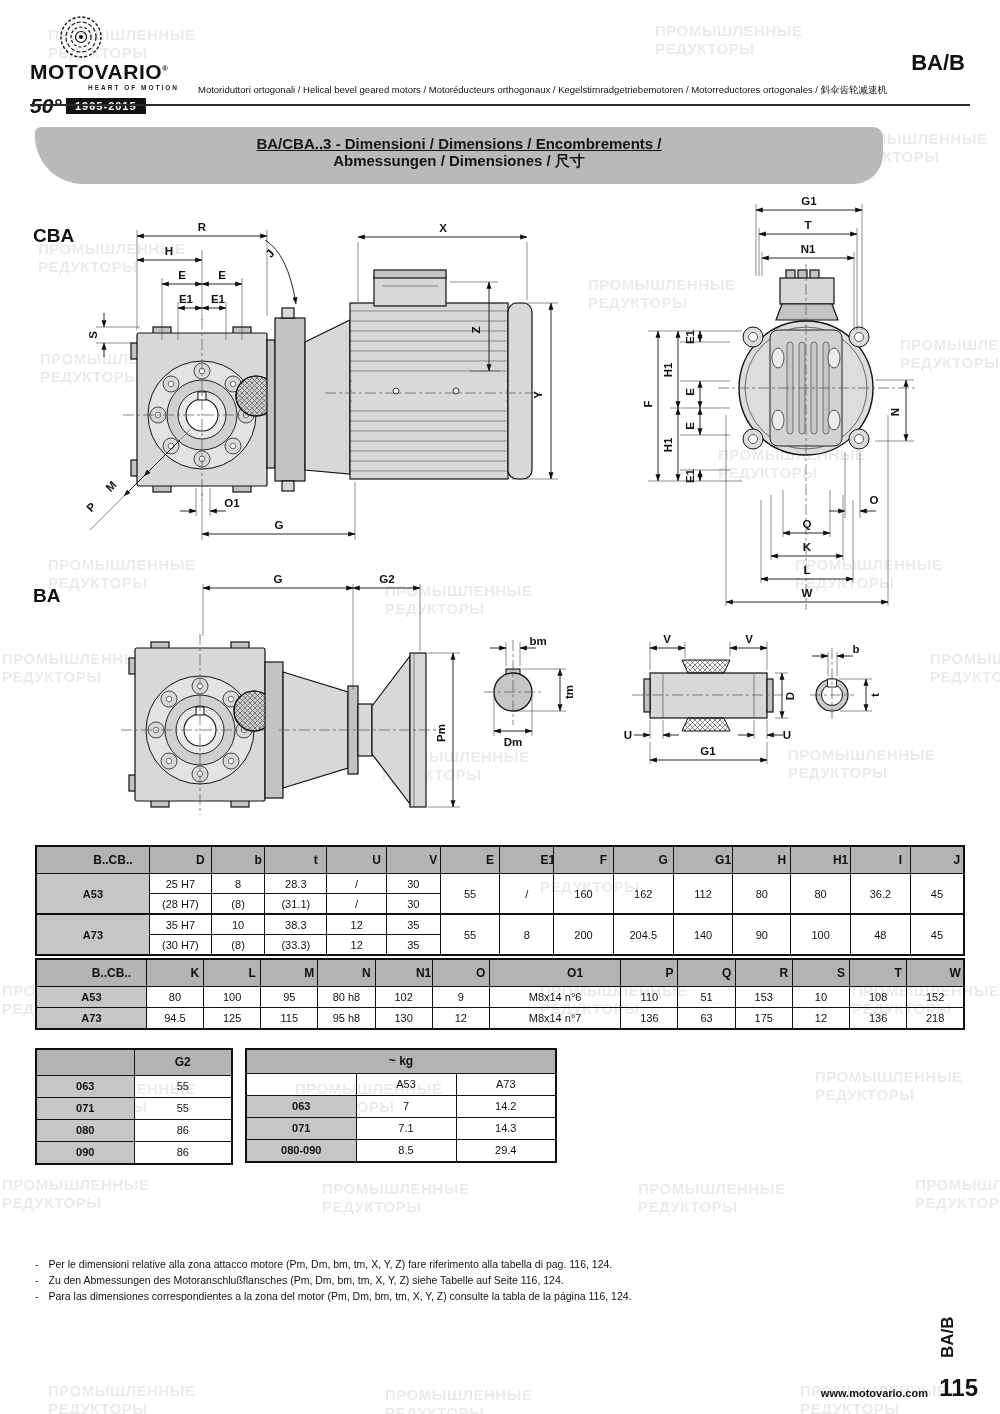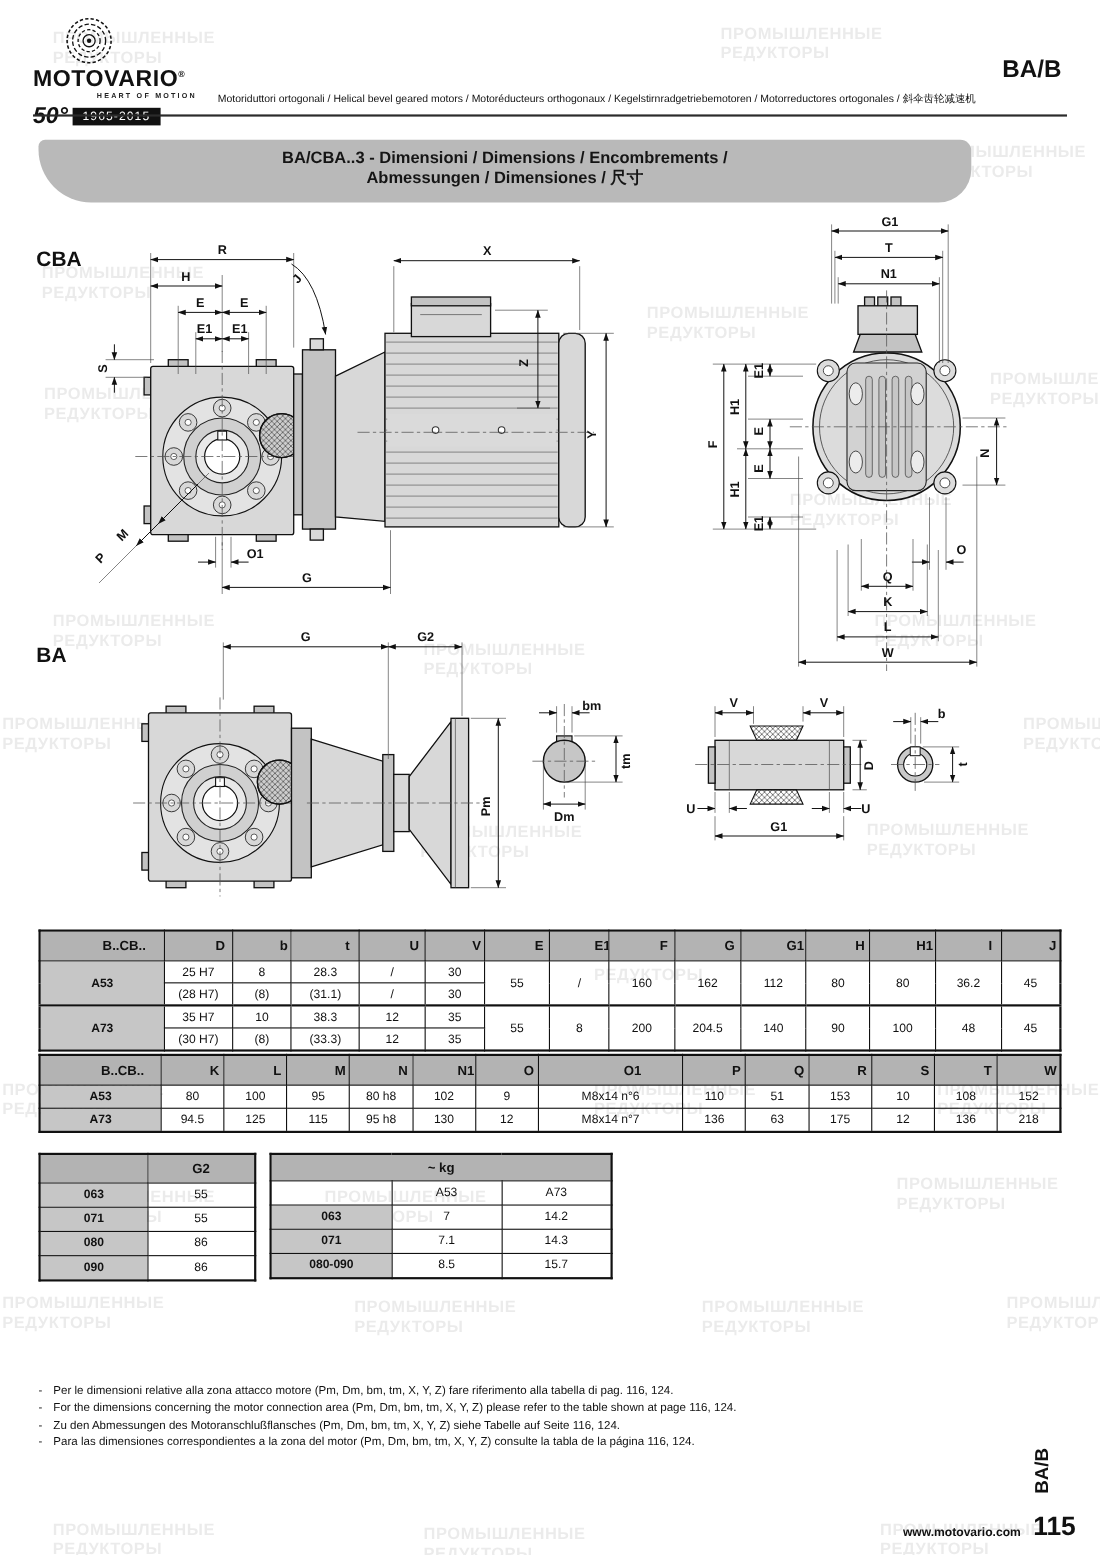--- a/index.html
+++ b/index.html
@@ -10,30 +10,30 @@
   .wm{position:absolute;color:rgba(60,60,60,0.10);font-weight:bold;font-size:15px;
       line-height:1.18;letter-spacing:.5px;white-space:nowrap;}
   
   .logo-wrap{position:absolute;left:30px;top:14px;width:170px;}
   .logo-icon{position:absolute;left:28px;top:0;}
   .brand{position:absolute;left:0;top:46px;font-size:21px;font-weight:bold;letter-spacing:.5px;}
   .brand sup{font-size:8px;}
   .tagline{position:absolute;left:58px;top:70px;font-size:6.5px;font-weight:bold;letter-spacing:2px;color:#222;}
   .anni{position:absolute;left:0;top:80px;font-size:21px;font-weight:bold;font-style:italic;}
   .anni-badge{position:absolute;left:36px;top:84px;background:#111;color:#fff;font-size:11px;
-      font-weight:normal;padding:2px 9px;letter-spacing:1px;}
+      font-weight:bold;padding:2px 9px;letter-spacing:1px;}
   .prodcode{position:absolute;right:35px;top:50px;font-size:22px;font-weight:bold;}
   .subtitle{position:absolute;left:198px;top:84px;width:772px;font-size:9.5px;font-weight:normal;
       white-space:nowrap;overflow:hidden;}
   .header-rule{position:absolute;left:30px;top:104px;width:940px;height:2px;background:#2b2b2b;}
   
   .titlebar{position:absolute;left:35px;top:127px;width:848px;height:57px;background:#b9b9b9;
       border-radius:6px 10px 30px 48px;}
   .titlebar .t1,.titlebar .t2{text-align:center;font-weight:bold;font-size:15px;color:#151515;}
-  .titlebar .t1{padding-top:8px;}
+  .titlebar .t1{padding-top:8px;text-decoration:underline;}
   
   .drawings{position:absolute;left:30px;top:190px;}
   .drawings .part{fill:#d8d8d8;stroke:#111;stroke-width:1.2;}
   .drawings .dark{fill:#c3c3c3;}
   .drawings .dim{stroke:#111;stroke-width:.9;fill:none;}
   .drawings .ext{stroke:#444;stroke-width:.6;fill:none;}
   .drawings .cl{stroke:#555;stroke-width:.7;fill:none;stroke-dasharray:11 3 3 3;}
   .drawings text{fill:#111;}
   .drawings .dlab{font:bold 11.5px "Liberation Sans",sans-serif;text-anchor:middle;}
   .drawings .seclab{font:bold 19px "Liberation Sans",sans-serif;}
@@ -760,29 +760,28 @@
         <td>14.2</td>
       </tr>
       <tr>
         <td class="model">071</td>
         <td>7.1</td>
         <td>14.3</td>
       </tr>
       <tr>
         <td class="model">080-090</td>
         <td>8.5</td>
-        <td>15.7</td>
+        <td>29.4</td>
       </tr>
     </tbody>
   </table>
 
 
   <div class="footnotes">
     <div>Per le dimensioni relative alla zona attacco motore (Pm, Dm, bm, tm, X, Y, Z) fare riferimento alla tabella di pag. 116, 124.</div>
-    <div>For the dimensions concerning the motor connection area (Pm, Dm, bm, tm, X, Y, Z) please refer to the table shown at page 116, 124.</div>
     <div>Zu den Abmessungen des Motoranschlußflansches (Pm, Dm, bm, tm, X, Y, Z) siehe Tabelle auf Seite 116, 124.</div>
     <div>Para las dimensiones correspondientes a la zona del motor (Pm, Dm, bm, tm, X, Y, Z) consulte la tabla de la página 116, 124.</div>
   </div>
 
 
   <div class="sidecode">
       <span>BA/B</span>
     </div>
   <div class="website">www.motovario.com</div>
   <div class="pagenum">115</div>

